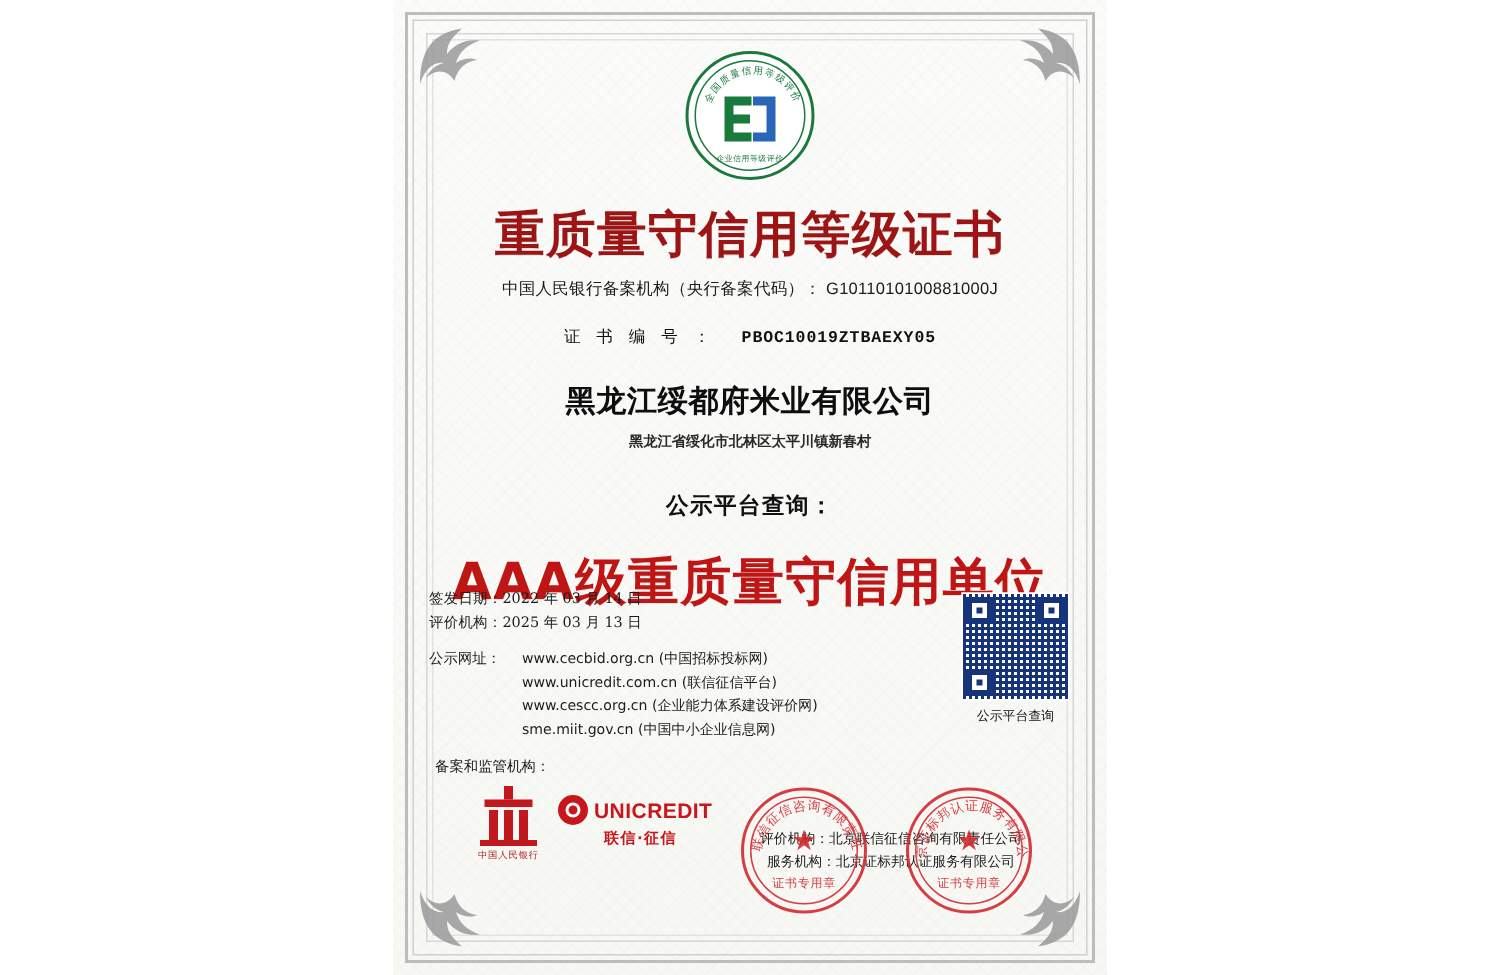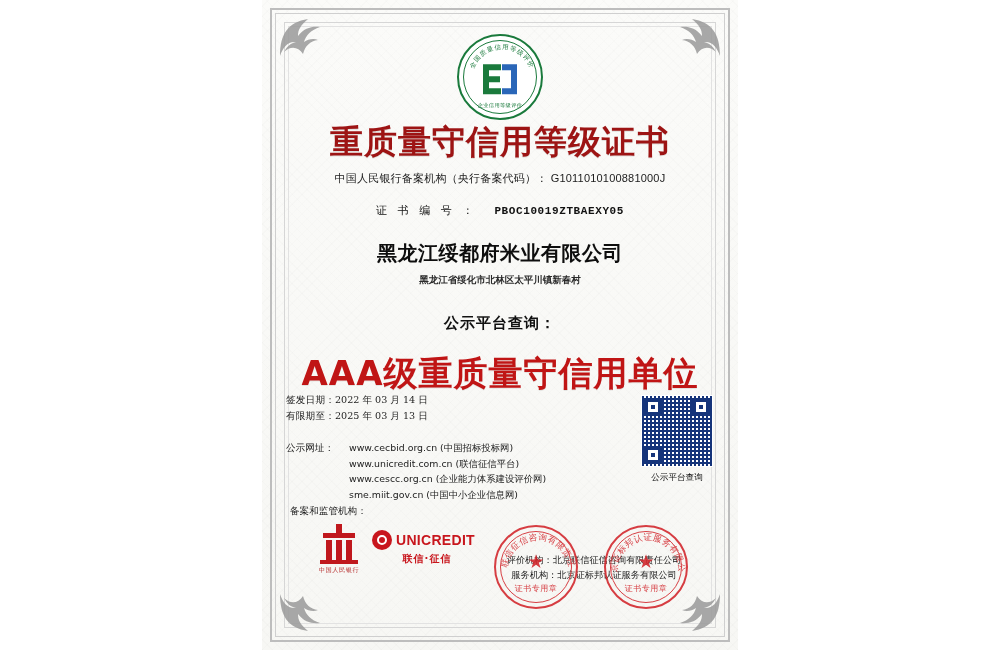--- a/index.html
+++ b/index.html
@@ -119,21 +119,21 @@
     width: 100%;
     text-align: center;
     font-size: 5.2px;
     letter-spacing: .4px;
     color: #1a7a3c;
     font-family: "DejaVu Sans", sans-serif;
   }
 
   
   .title {
-    margin-top: 0;
+    margin-top: 14px;
     font-size: 33px;
     font-weight: bold;
     letter-spacing: 1px;
     color: #9d1414;
     font-family: "DejaVu Sans", "Liberation Sans", sans-serif;
     text-shadow: 0 1px 0 rgba(0,0,0,0.10);
   }
 
   .subtitle {
     margin-top: 6px;
@@ -209,22 +209,22 @@
     position: relative;
   }
   .publish .plabel {
     position: absolute;
     left: 0;
     top: 0;
     width: 62px;
     font-size: 9.6px;
   }
   .publish ul {
-    margin: 16px;
-    padding: 0 0 0 47px;
+    margin: 0;
+    padding: 0 0 0 62px;
     list-style: none;
   }
   .publish li {
     font-size: 9.4px;
     line-height: 15.5px;
     white-space: nowrap;
     font-family: "DejaVu Sans", "Liberation Sans", sans-serif;
   }
 
   
@@ -476,21 +476,21 @@
 
       <div class="rated-as">公示平台查询：</div>
       <div class="grade">AAA级重质量守信用单位</div>
     </div>
 
     <div class="mid-block">
       <div class="row">
         <span class="k">签发日期：</span><span class="dateval">2022 年  03 月  14 日</span>
       </div>
       <div class="row">
-        <span class="k">有限期至：</span><span class="dateval">2025 年  03 月  13 日</span>
+        <span class="k">评价机构：</span><span class="dateval">2025 年  03 月  13 日</span>
       </div>
 
       <div class="publish">
         <div class="plabel">公示网址：</div>
         <ul>
           <li>www.cecbid.org.cn (中国招标投标网)</li>
           <li>www.unicredit.com.cn (联信征信平台)</li>
           <li>www.cescc.org.cn (企业能力体系建设评价网)</li>
           <li>sme.miit.gov.cn (中国中小企业信息网)</li>
         </ul>

